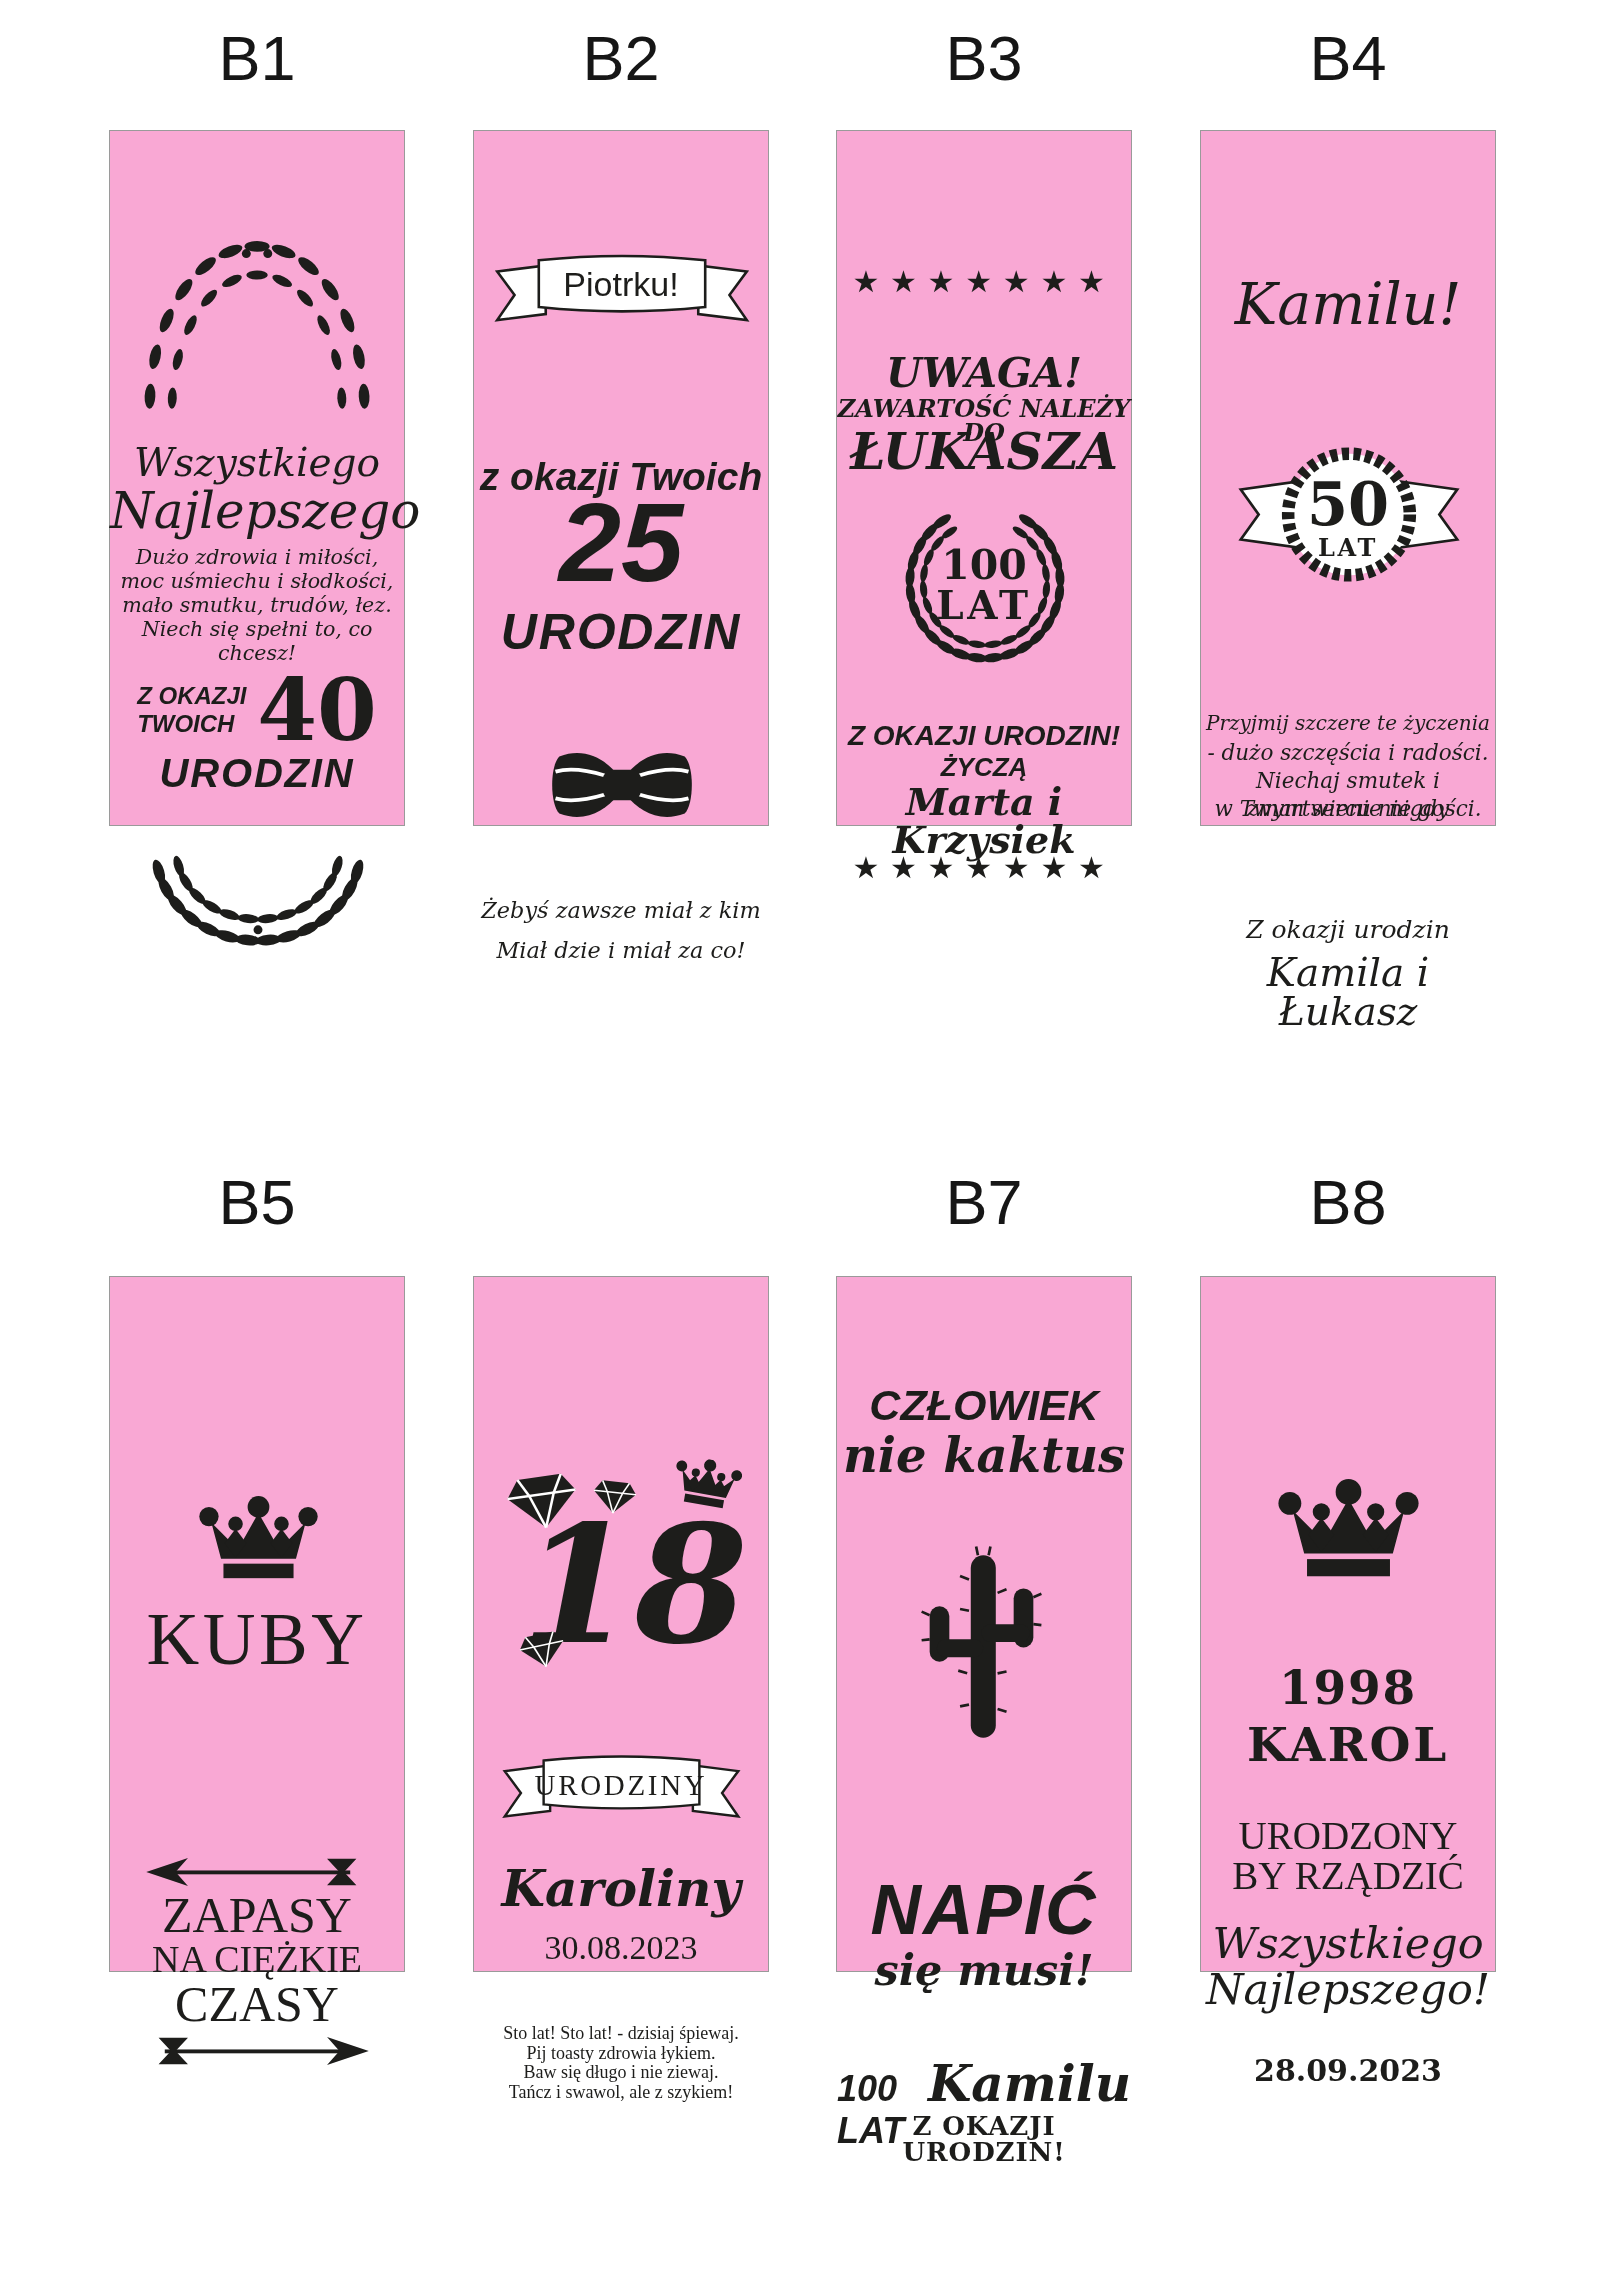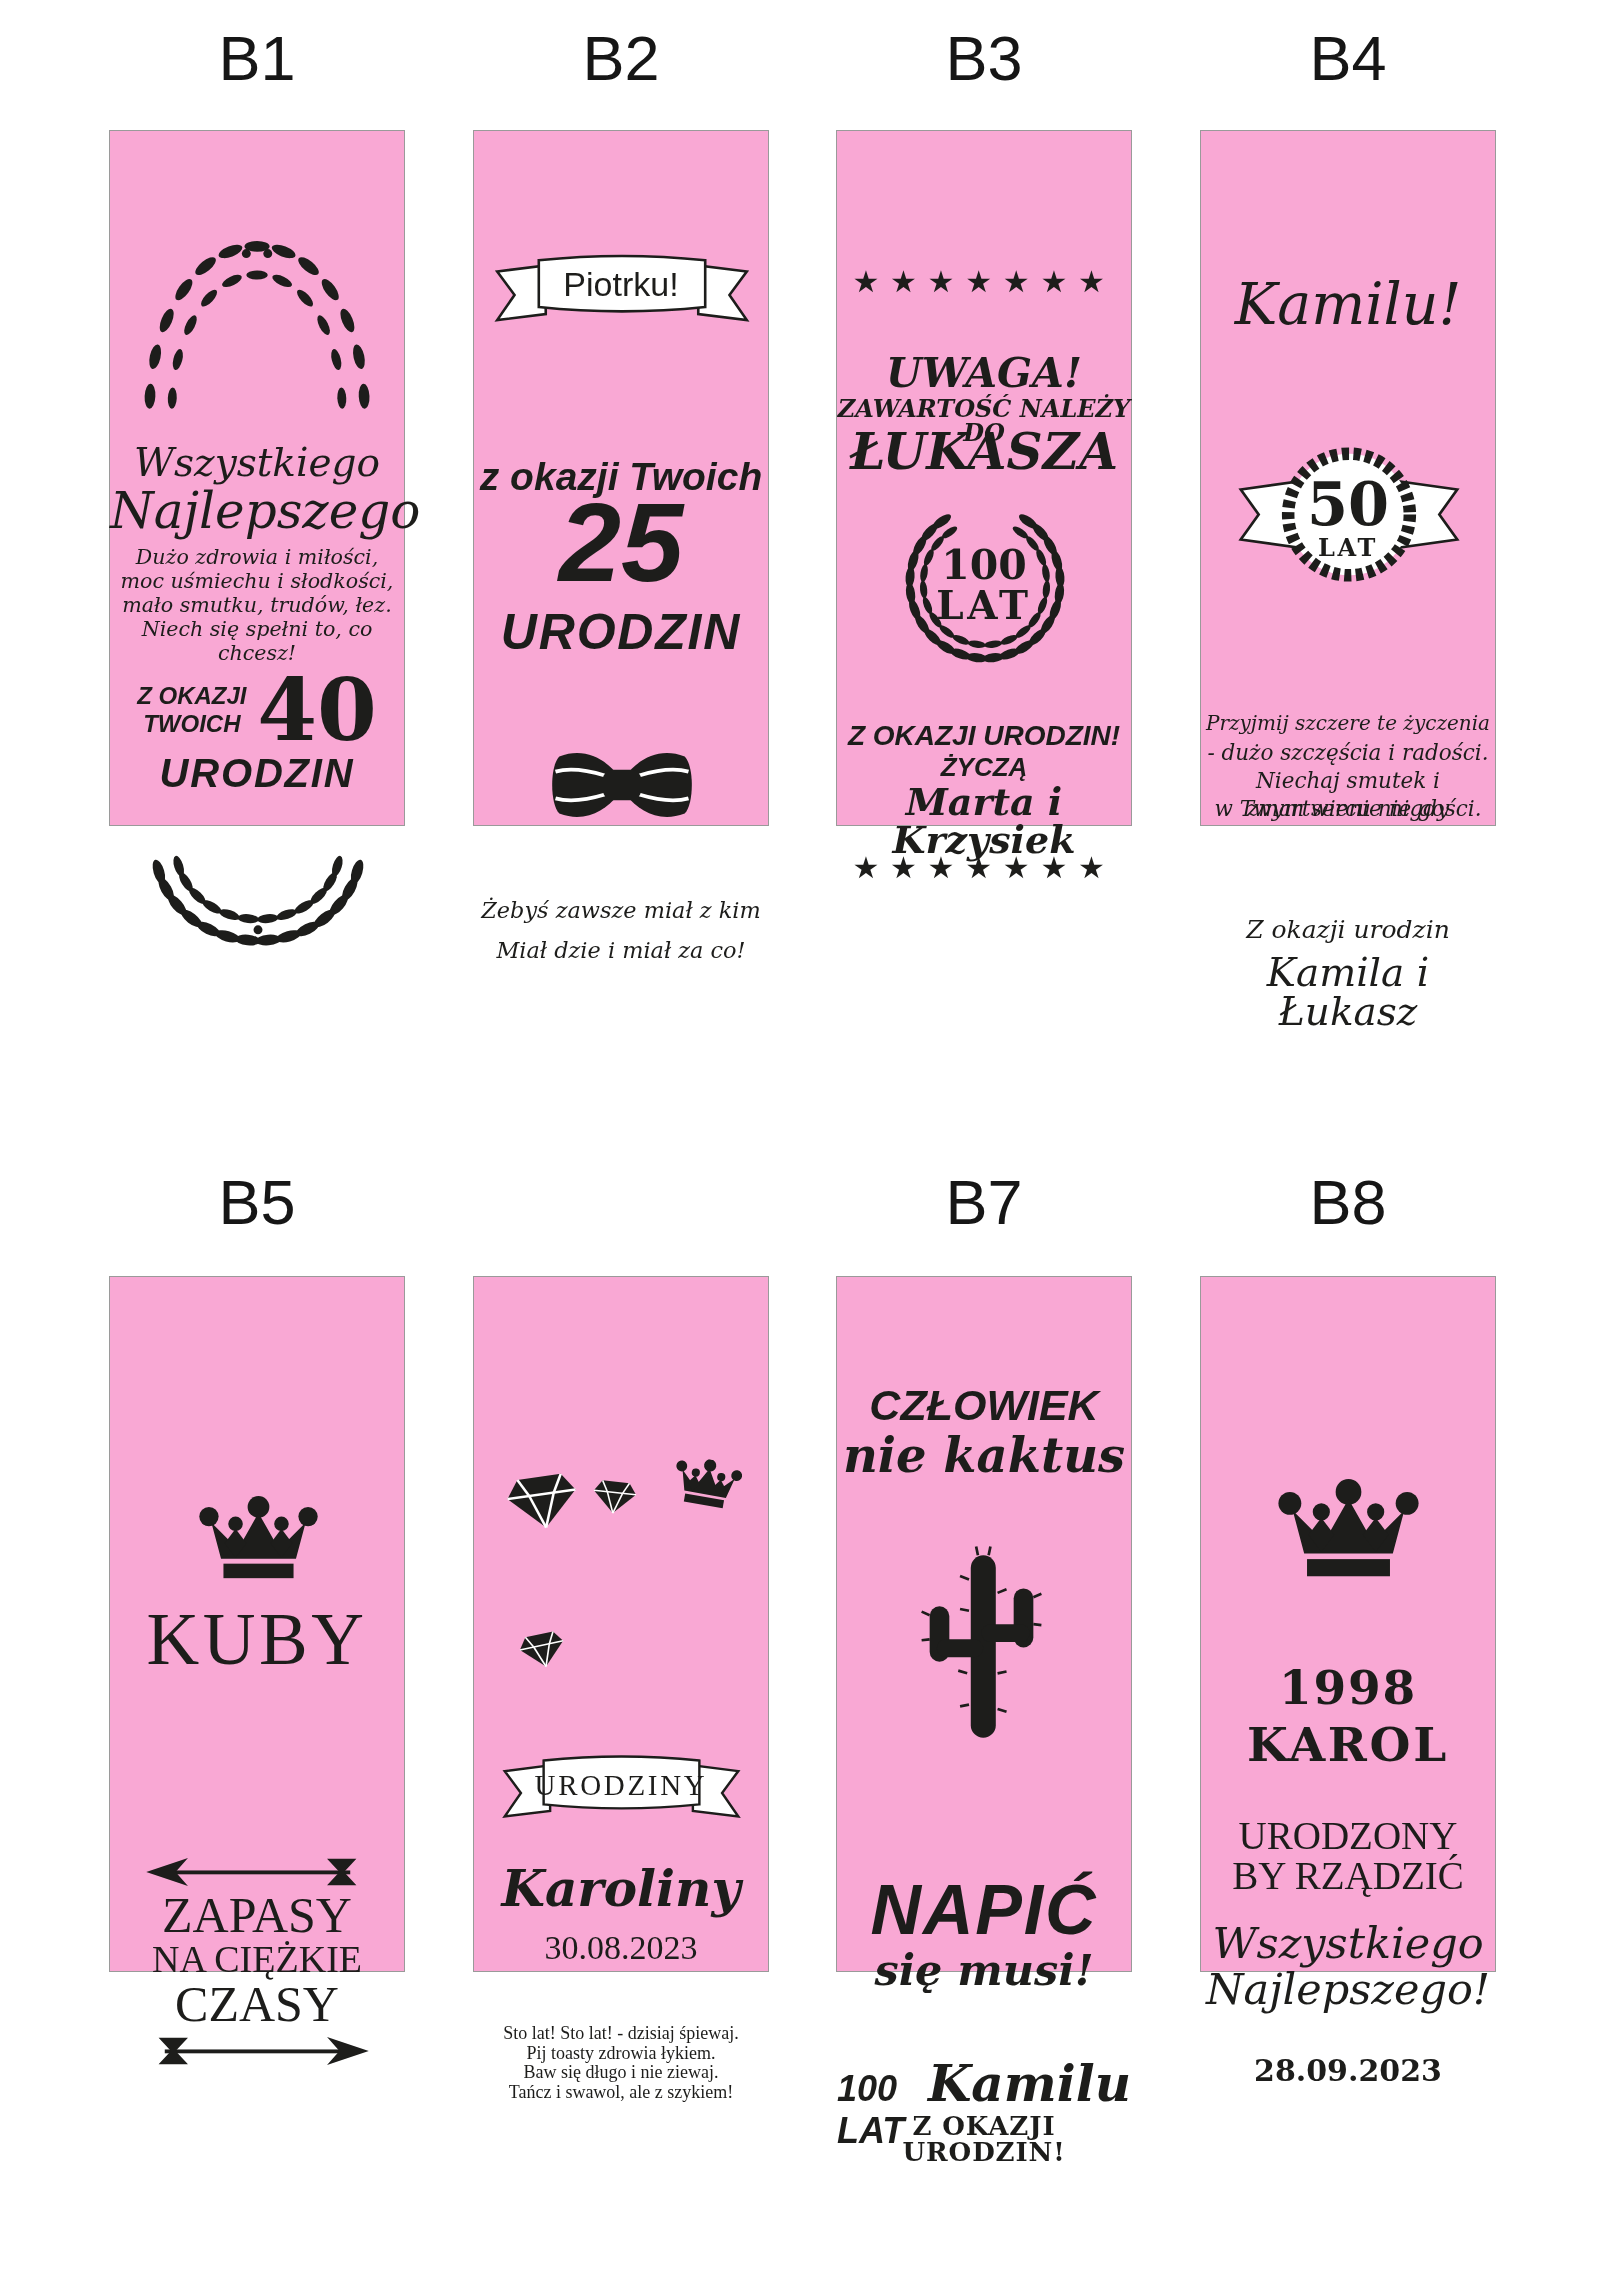--- a/index.html
+++ b/index.html
@@ -13,21 +13,21 @@
   .script{font-family:"DejaVu Serif",serif;font-style:italic;}
   .scriptb{font-family:"DejaVu Serif",serif;font-style:italic;font-weight:bold;}
   .serif{font-family:"Liberation Serif",serif;}
   .slab{font-family:"DejaVu Serif",serif;font-weight:bold;}
   .sansi{font-family:"Liberation Sans",sans-serif;font-style:italic;font-weight:bold;}
   .marker{font-family:"Liberation Sans",sans-serif;font-style:italic;font-weight:bold;}
   .ico{position:absolute;}
   svg{display:block;}
   .starrow{letter-spacing:10.7px;font-size:30px;}
   .occ-row{position:absolute;left:0;right:0;display:flex;justify-content:center;align-items:center;gap:10.7px;}
-  .occ-col{text-align:center;font-size:24px;line-height:28px;}
+  .occ-col{text-align:left;font-size:24px;line-height:28px;}
   .lat-row{position:absolute;left:0;right:0;display:flex;justify-content:flex-start;align-items:baseline;gap:8px;}
 </style>
 </head>
 <body>
 
 <svg width="0" height="0" style="position:absolute" aria-hidden="true">
   <defs>
     <symbol id="crown" viewBox="0 0 100 72">
       <circle cx="50" cy="9" r="9"></circle>
       <circle cx="9" cy="17" r="8"></circle>
@@ -289,20 +289,21 @@
   <div class="card" style="left:473px;top:1276px">
     <svg class="ico" style="left:32px;top:195px;transform:rotate(-8deg)" width="73" height="59" viewBox="0 0 100 80" fill="#1d1d1b">
         <use href="#gem"></use>
       </svg>
     <svg class="ico" style="left:118px;top:202px;transform:rotate(6deg)" width="45" height="36" viewBox="0 0 100 80" fill="#1d1d1b">
         <use href="#gem"></use>
       </svg>
     <svg class="ico" style="left:199px;top:182px;transform:rotate(10deg)" width="68" height="49" viewBox="0 0 100 72" fill="#1d1d1b">
         <use href="#crown"></use>
       </svg>
+    <div class="abs scriptb" style="left:27px;top:226px;font-size:163px">18</div>
     <svg class="ico" style="left:45px;top:354px;transform:rotate(-12deg)" width="47" height="38" viewBox="0 0 100 80" fill="#1d1d1b">
         <use href="#gem"></use>
       </svg>
     <svg class="ico" style="left:25px;top:473px" width="245" height="73" viewBox="0 0 300 90">
         <use href="#ribbon"></use>
       </svg>
     <div class="abs serif" style="top:494px;font-size:29px;letter-spacing:2.7px">URODZINY</div>
     <div class="abs scriptb" style="top:587px;font-size:50px">Karoliny</div>
     <div class="abs serif" style="top:654px;font-size:34px">30.08.2023</div>
     <div class="abs serif" style="top:747px;font-size:18px;line-height:19.7px">Sto lat! Sto lat! - dzisiaj śpiewaj.</div>

